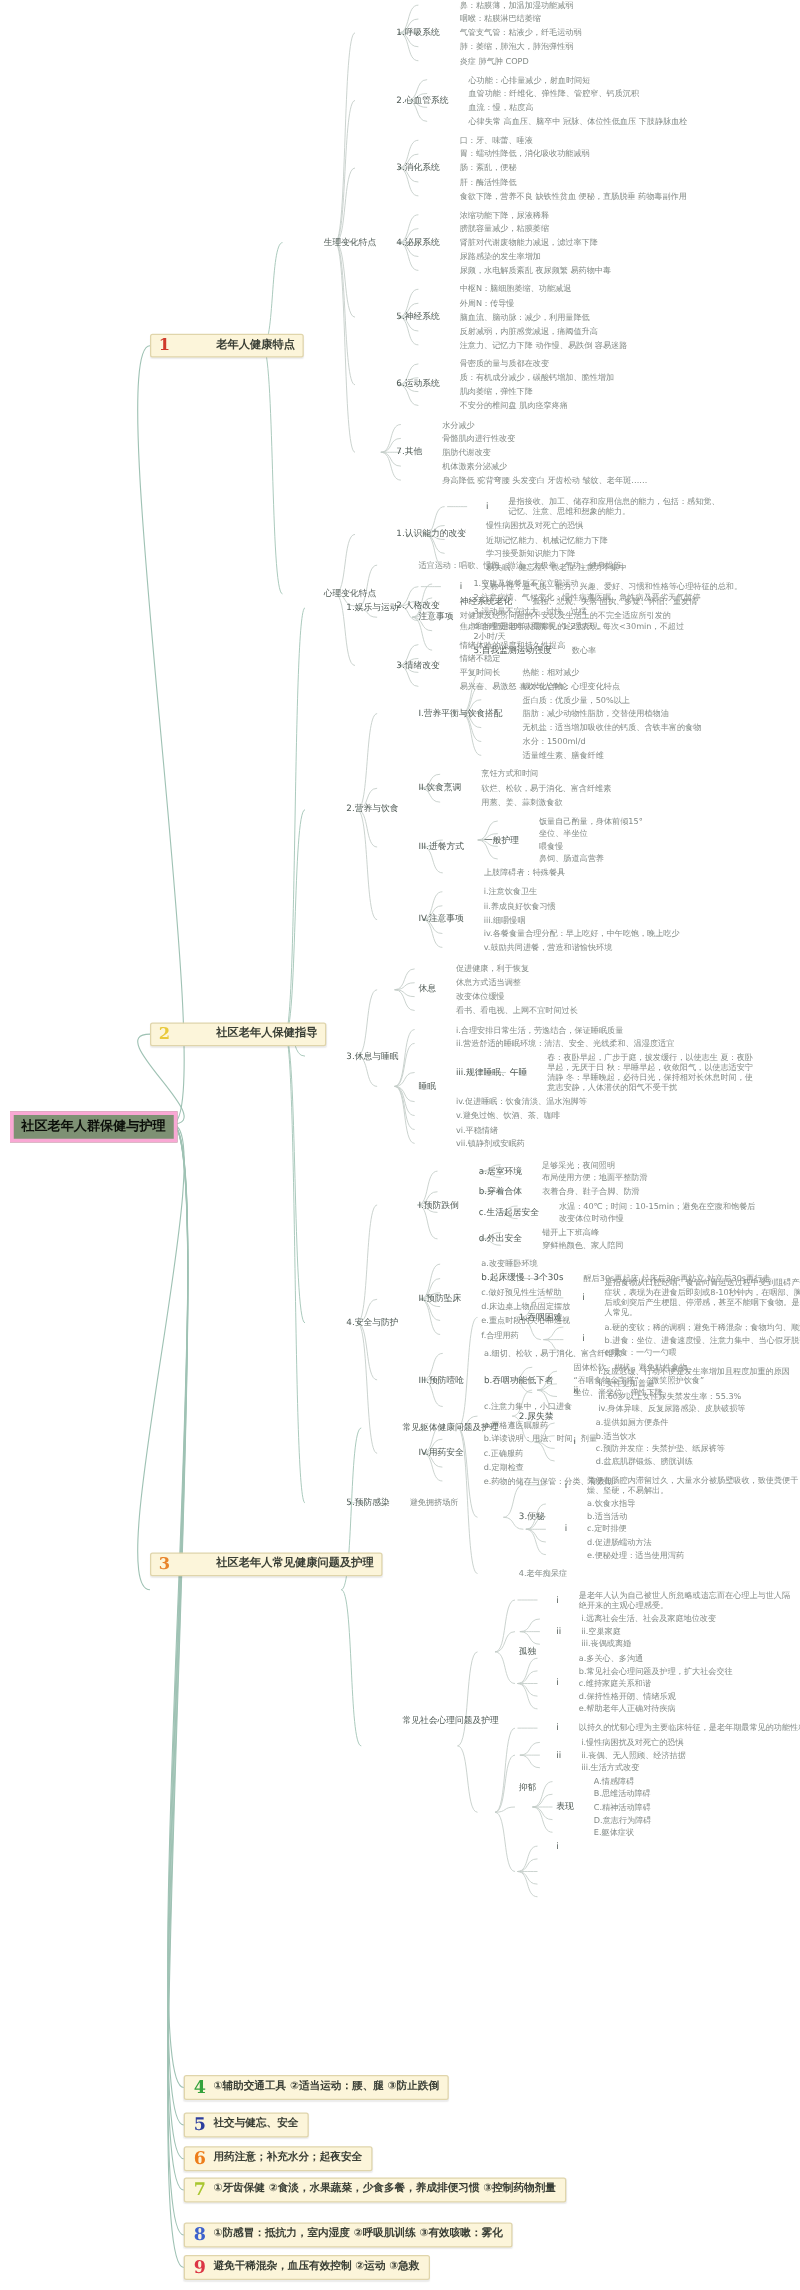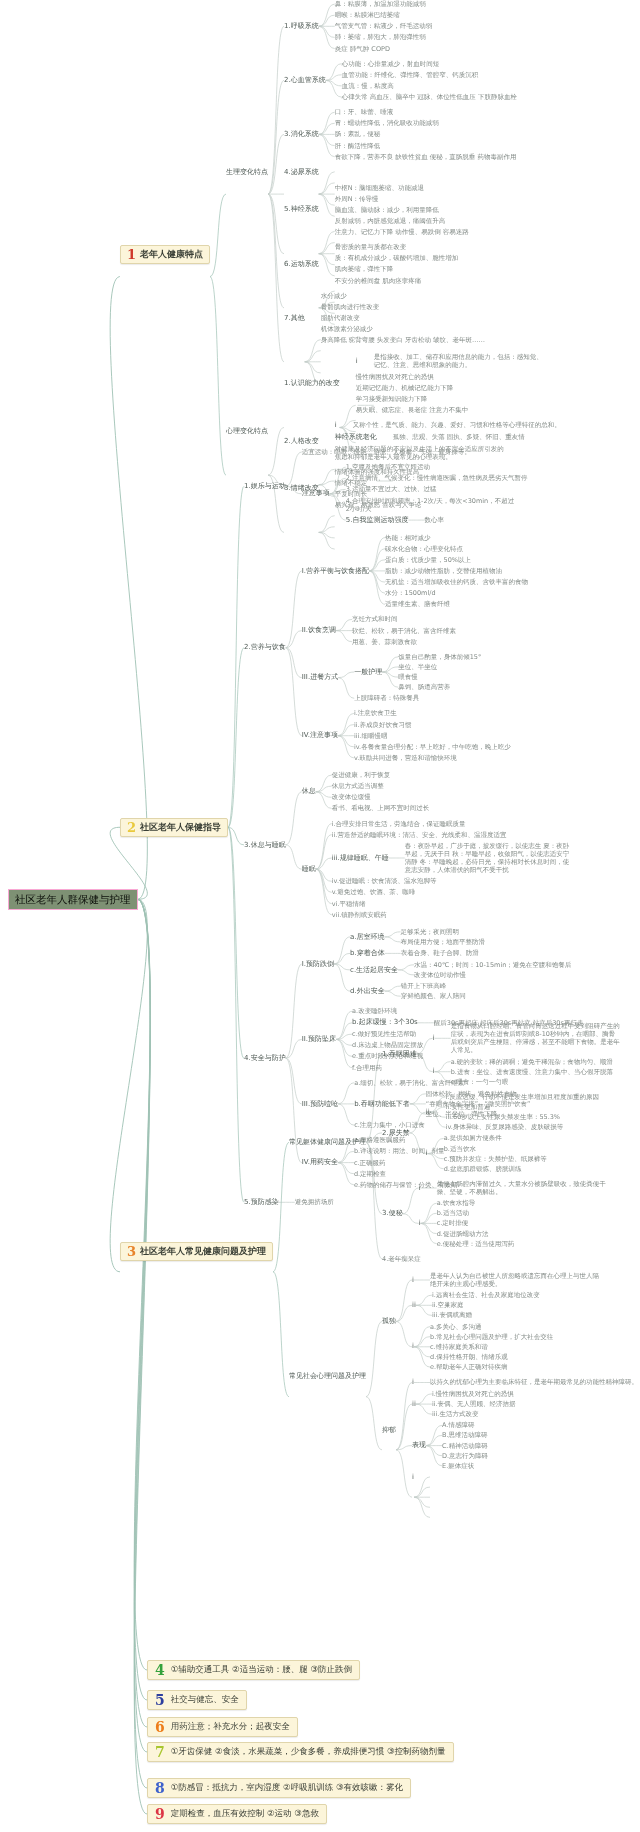--- a/index.html
+++ b/index.html
@@ -14,28 +14,28 @@
   .gap1{row-gap:7px;}
   .gap2{row-gap:3px;}
   .gap3{row-gap:2px;}
   .tlabel{flex:none;font-size:7px;line-height:1.25;color:#4f5a55;max-width:240px;}
   .tlabel.leaf{font-size:6.5px;color:#828a86;}
   .tlabel.para{max-width:170px;}
   .tlabel.box{background:#fcf5da;border:1px solid #e0d5ab;border-radius:2px;
       padding:2px 6px;display:flex;align-items:center;gap:4px;max-width:none;
       box-shadow:0 1px 1px rgba(0,0,0,0.08);}
   .tlabel.box .num{font-size:13px;font-weight:bold;line-height:1;font-family:"DejaVu Serif","Liberation Serif",serif;}
-  .tlabel.box .btxt{font-size:9px;font-weight:bold;color:#3a3f36;line-height:1.2;}
-  .root{position:absolute;z-index:2;left:8px;top:889px;background:#7e9174;border:1px solid #f9a8d4;
-      color:#0c0f0a;font-weight:normal;font-size:10.5px;line-height:1.2;padding:3px 6px;}
+  .tlabel.box .btxt{font-size:9px;font-weight:bold;color:#3a3f36;line-height:1.2;margin-left:33px;}
+  .root{position:absolute;z-index:2;left:8px;top:889px;background:#7e9174;border:3px solid #f9a8d4;
+      color:#0c0f0a;font-weight:bold;font-size:10.5px;line-height:1.2;padding:3px 6px;}
   .note{position:absolute;z-index:1;background:#fcf5da;border:1px solid #e0d5ab;border-radius:2px;
       padding:2px 7px;display:flex;align-items:center;gap:6px;max-width:330px;
       box-shadow:0 1px 1px rgba(0,0,0,0.08);}
   .note .num{font-size:14px;font-weight:bold;line-height:1;font-family:"DejaVu Serif","Liberation Serif",serif;}
-  .note .btxt{font-size:8.5px;font-weight:normal;color:#3a3f36;line-height:1.35;text-align:center;}
+  .note .btxt{font-size:8.5px;font-weight:bold;color:#3a3f36;line-height:1.35;text-align:center;}
 </style>
 </head>
 <body>
 
 <div id="canvas">
   <svg id="edges" width="640" height="1832">
       <path d="M210.0,276.6 C220.0,276.6 216.0,194.1 226.0,194.1" fill="none" stroke="#9fc2b4" stroke-width="0.7"></path>
       <path d="M210.0,276.6 C220.0,276.6 216.0,475.1 226.0,475.1" fill="none" stroke="#9fc2b4" stroke-width="0.7"></path>
       <path d="M268.0,194.1 C278.0,194.1 274.0,26.3 284.0,26.3" fill="none" stroke="#c3cdc8" stroke-width="0.7"></path>
       <path d="M268.0,194.1 C278.0,194.1 274.0,80.4 284.0,80.4" fill="none" stroke="#c3cdc8" stroke-width="0.7"></path>
@@ -317,20 +317,37 @@
                     <div class="tnode">
                       <div class="tlabel d3 leaf">肝：酶活性降低</div>
                     </div>
                     <div class="tnode">
                       <div class="tlabel d3 leaf">食欲下降，营养不良 缺铁性贫血 便秘，直肠脱垂 药物毒副作用</div>
                     </div>
                   </div>
                 </div>
                 <div class="tnode">
                   <div class="tlabel d2">4.泌尿系统</div>
+                  <div class="tchildren gap2">
+                    <div class="tnode">
+                      <div class="tlabel d3 leaf">浓缩功能下降，尿液稀释</div>
+                    </div>
+                    <div class="tnode">
+                      <div class="tlabel d3 leaf">膀胱容量减少，粘膜萎缩</div>
+                    </div>
+                    <div class="tnode">
+                      <div class="tlabel d3 leaf">肾脏对代谢废物能力减退，滤过率下降</div>
+                    </div>
+                    <div class="tnode">
+                      <div class="tlabel d3 leaf">尿路感染的发生率增加</div>
+                    </div>
+                    <div class="tnode">
+                      <div class="tlabel d3 leaf">尿频，水电解质紊乱 夜尿频繁 易药物中毒</div>
+                    </div>
+                  </div>
                 </div>
                 <div class="tnode">
                   <div class="tlabel d2">5.神经系统</div>
                   <div class="tchildren gap2">
                     <div class="tnode">
                       <div class="tlabel d3 leaf">中枢N：脑细胞萎缩、功能减退</div>
                     </div>
                     <div class="tnode">
                       <div class="tlabel d3 leaf">外周N：传导慢</div>
                     </div>
@@ -1012,16 +1029,16 @@
       <div class="note" style="left: 147px; top: 1742px;">
         <span class="num" style="color: rgb(168, 198, 47);">7</span>
         <span class="btxt">①牙齿保健 ②食淡，水果蔬菜，少食多餐，养成排便习惯 ③控制药物剂量</span>
       </div>
       <div class="note" style="left: 147px; top: 1778px;">
         <span class="num" style="color: rgb(62, 98, 204);">8</span>
         <span class="btxt">①防感冒：抵抗力，室内湿度 ②呼吸肌训练 ③有效咳嗽：雾化</span>
       </div>
       <div class="note" style="left: 147px; top: 1804px;">
         <span class="num" style="color: rgb(220, 53, 69);">9</span>
-        <span class="btxt">定期检查，血压有效控制 ②运动 ③急救</span>
+        <span class="btxt">避免干稀混杂，血压有效控制 ②运动 ③急救</span>
       </div>
     </div>
 </div>
 
 </body></html>

